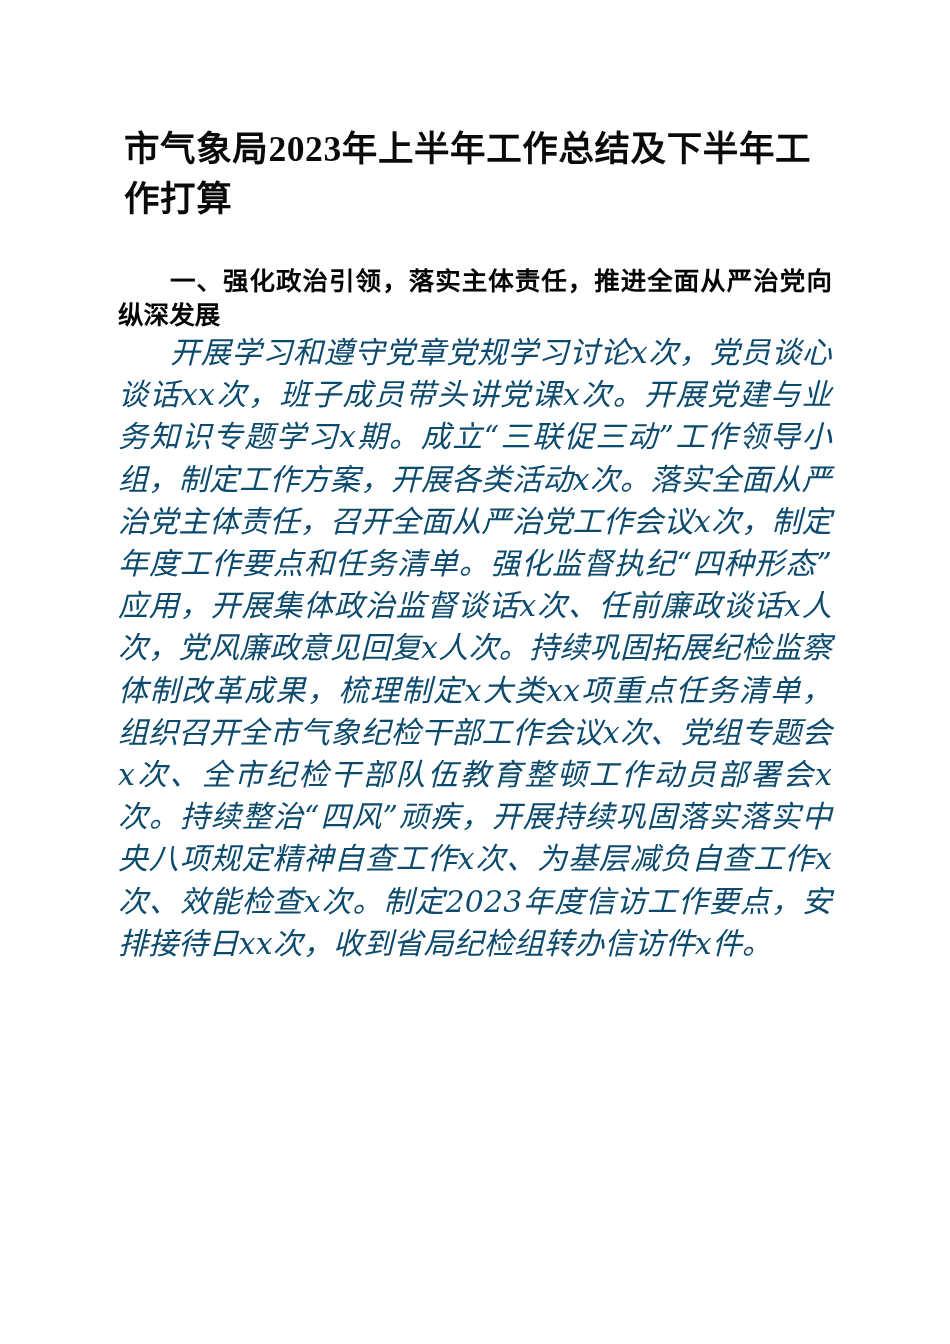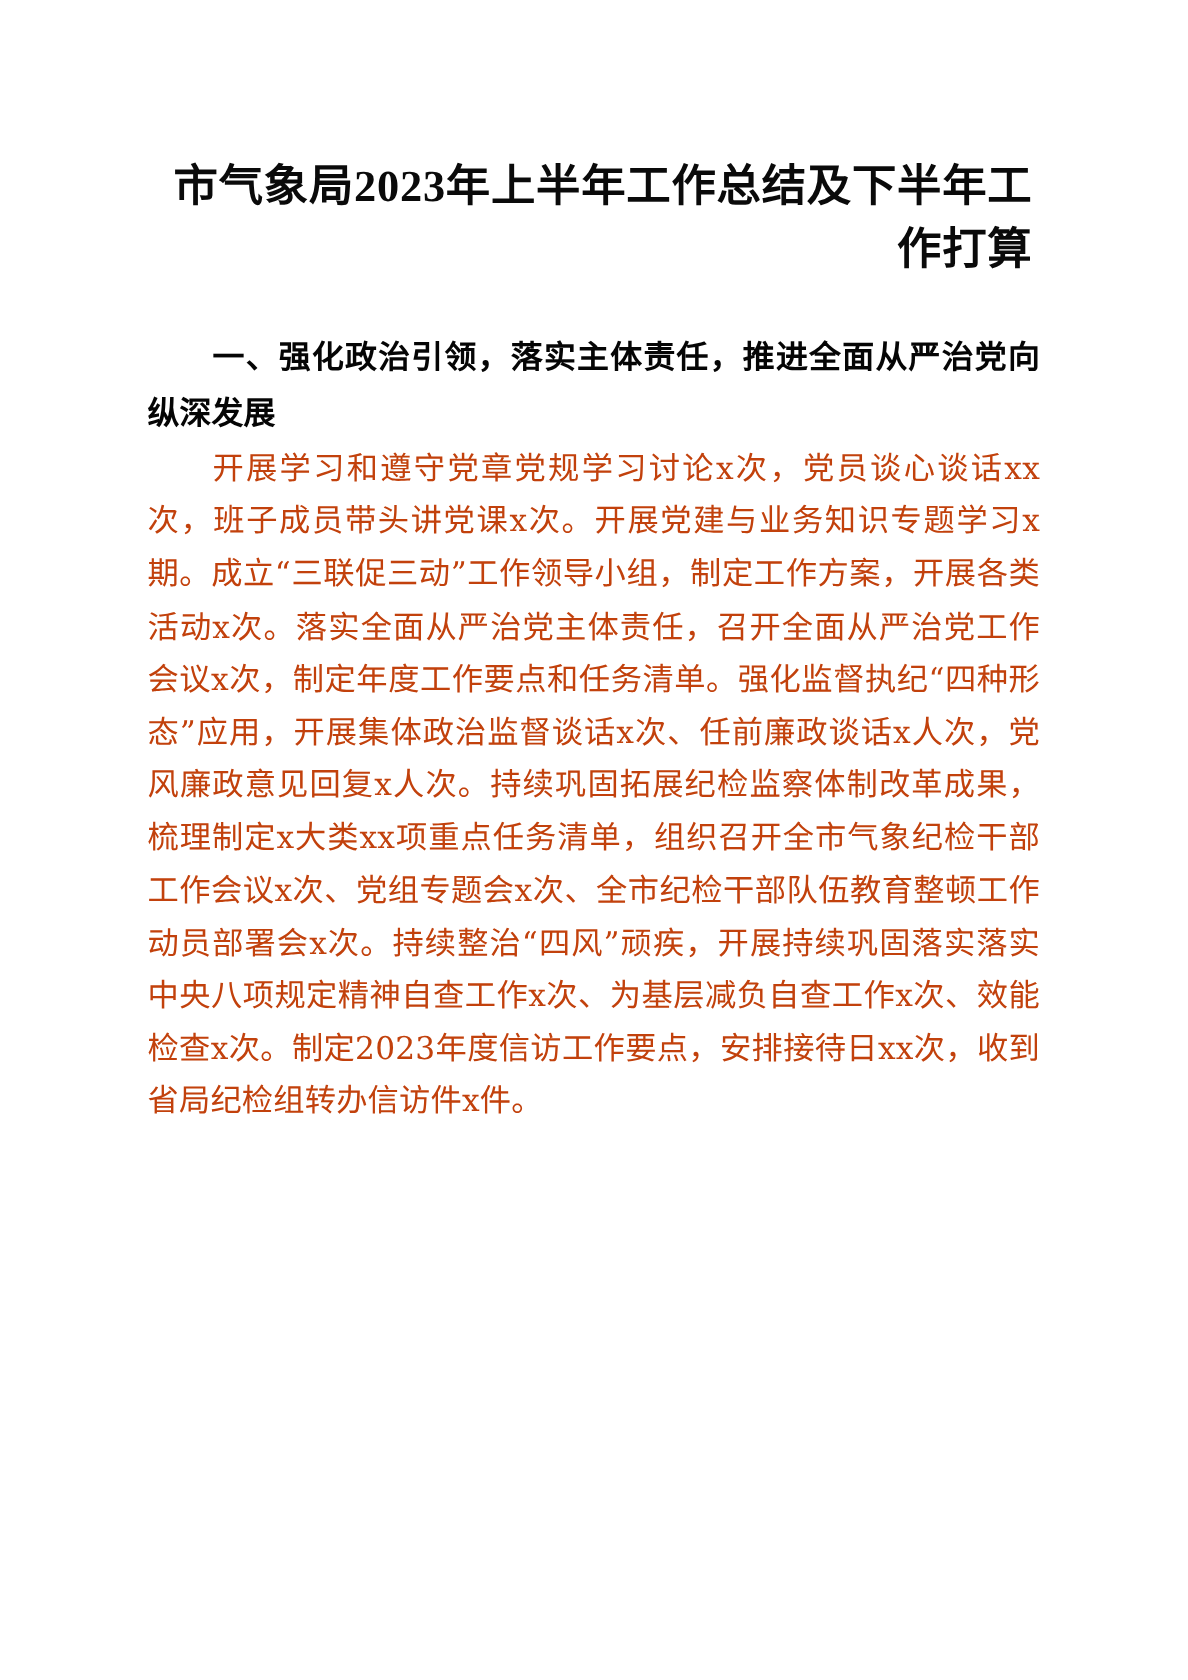--- a/index.html
+++ b/index.html
@@ -34,53 +34,54 @@
     top: 124px;
     width: 714px;
   }
 
   
   .doc-title {
     font-family: "Liberation Serif", "DejaVu Serif", serif;
     font-weight: bold;
     font-size: 35.5px;
     line-height: 50px;
-    text-align: right;
+    text-align: left;
     letter-spacing: 0.6px;
     margin: 0 0 0 0;
     padding: 0 6px;
     color: #0a0a0a;
   }
 
   
   .section-heading {
     font-family: "Liberation Sans", "DejaVu Sans", sans-serif;
     font-weight: bold;
     font-size: 25.5px;
-    line-height: 45px;
+    line-height: 34px;
     text-align: justify;
     text-justify: inter-ideograph;
     text-indent: 52px;
     letter-spacing: 0.1px;
     margin: 0;
     color: #050505;
   }
 
   
   .body-para {
     font-family: "DejaVu Serif", "Liberation Serif", serif;
     font-weight: 400;
-    font-size: 25px;
+    font-size: 30px;
     line-height: 42.2px;
     text-align: justify;
     text-justify: inter-ideograph;
     text-indent: 52px;
     letter-spacing: 0.15px;
     margin: 0;
-    color: #c2410c;
+    color: #0c4a6e;
+    font-style: italic;
   }
 
   
   .gap-title-to-first {
     height: 40px;
   }
 </style>
 </head>
 <body>
 

